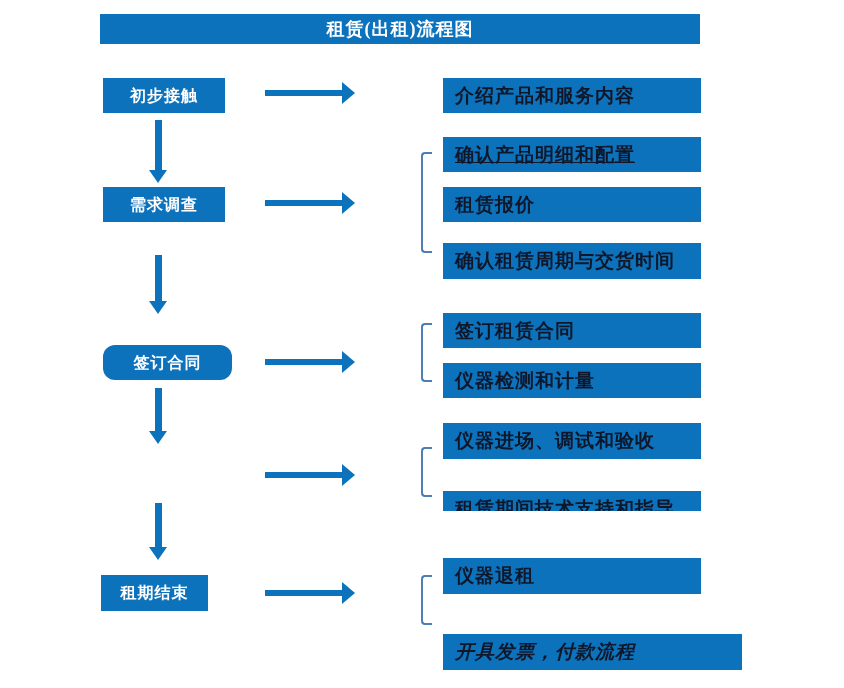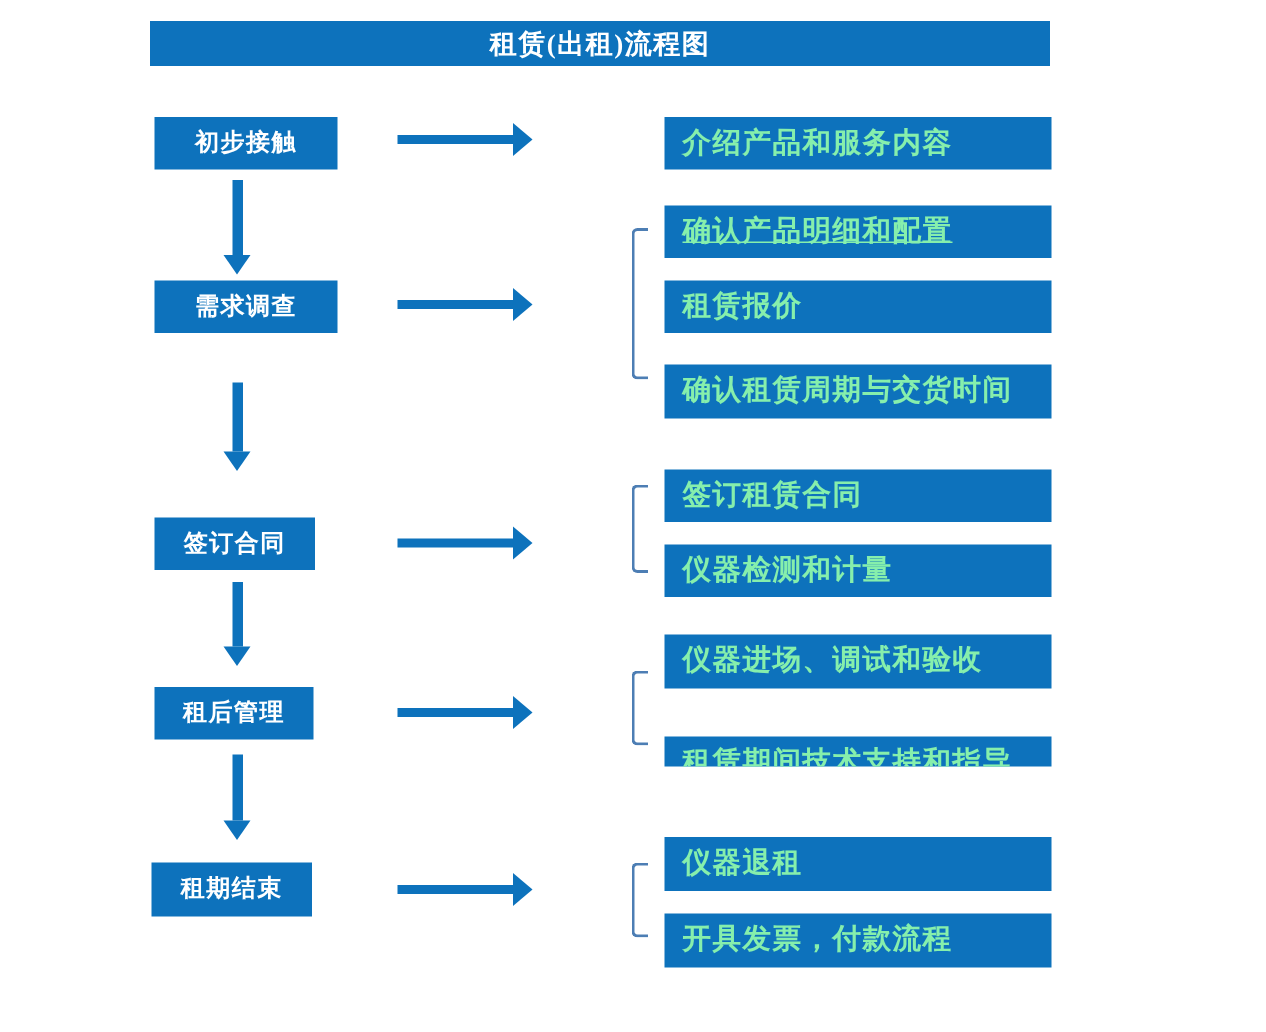--- a/index.html
+++ b/index.html
@@ -9,21 +9,21 @@
   }
   .titlebar{
     position:absolute;background:#0d72bc;color:#ffffff;font-weight:bold;
     font-size:18px;text-align:center;line-height:30px;letter-spacing:1px;
   }
   .lbox{
     position:absolute;background:#0d72bc;color:#ffffff;font-weight:bold;
     font-size:16px;text-align:center;line-height:35px;letter-spacing:1px;
   }
   .rbox{
-    position:absolute;background:#0d72bc;color:#86efac;font-weight:bold;
+    position:absolute;background:#0d72bc;color:#0f172a;font-weight:bold;
     font-size:19px;line-height:35px;padding-left:12px;box-sizing:border-box;
     letter-spacing:1px;white-space:nowrap;overflow:hidden;
   }
   .harrow{position:absolute;height:22px;}
   .harrow .shaft{position:absolute;left:0;top:8px;height:6px;width:77px;background:#0d72bc;}
   .harrow .head{
     position:absolute;left:77px;top:0;width:0;height:0;
     border-top:11px solid transparent;border-bottom:11px solid transparent;
     border-left:13px solid #0d72bc;
   }
@@ -42,22 +42,21 @@
 </style>
 </head>
 <body>
 
 <div class="stage">
 
   <div class="titlebar" style="left:100px;top:14px;width:600px;height:30px;">租赁(出租)流程图</div>
 
   <div class="lbox" style="left:103px;top:78px;width:122px;height:35px;">初步接触</div>
   <div class="lbox" style="left:103px;top:187px;width:122px;height:35px;">需求调查</div>
-  <div class="lbox" style="left:103px;top:345px;width:107px;height:35px;">签订合同</div>
-  <div class="lbox" style="left:103px;top:458px;width:106px;height:35px;">租后管理</div>
+  <div class="lbox" style="left:103px;top:345px;width:129px;height:35px;border-radius:12px;">签订合同</div>
   <div class="lbox" style="left:101px;top:575px;width:107px;height:36px;">租期结束</div>
 
   <div class="varrow" style="left:148px;top:120px;">
     <span class="shaft" style="height:50px;"></span>
     <span class="head" style="top:50px;"></span>
   </div>
   <div class="varrow" style="left:148px;top:255px;">
     <span class="shaft" style="height:46px;"></span>
     <span class="head" style="top:46px;"></span>
   </div>
@@ -102,15 +101,15 @@
   <div class="rbox" style="left:443px;top:187px;width:258px;height:35px;">租赁报价</div>
   <div class="rbox" style="left:443px;top:243px;width:258px;height:36px;">确认租赁周期与交货时间</div>
 
   <div class="rbox" style="left:443px;top:313px;width:258px;height:35px;">签订租赁合同</div>
   <div class="rbox" style="left:443px;top:423px;width:258px;height:36px;">仪器进场、调试和验收</div>
 
   <div class="rbox" style="left:443px;top:363px;width:258px;height:35px;">仪器检测和计量</div>
   <div class="rbox" style="left:443px;top:491px;width:258px;height:20px;">租赁期间技术支持和指导</div>
 
   <div class="rbox" style="left:443px;top:558px;width:258px;height:36px;">仪器退租</div>
-  <div class="rbox" style="left:443px;top:609px;width:258px;height:36px;">开具发票，付款流程</div>
+  <div class="rbox" style="left:443px;top:634px;width:299px;height:36px;font-style:italic;">开具发票，付款流程</div>
 
 </div>
 
 </body></html>

